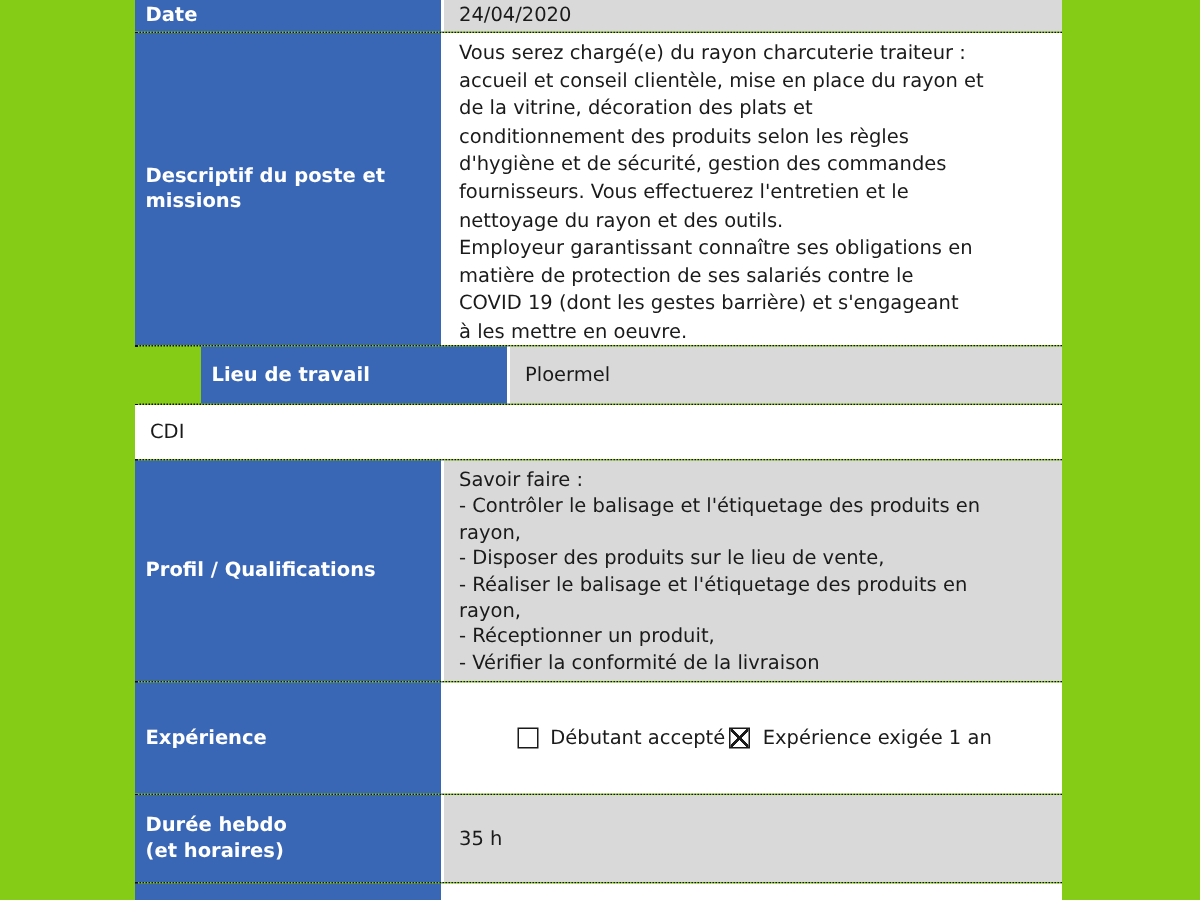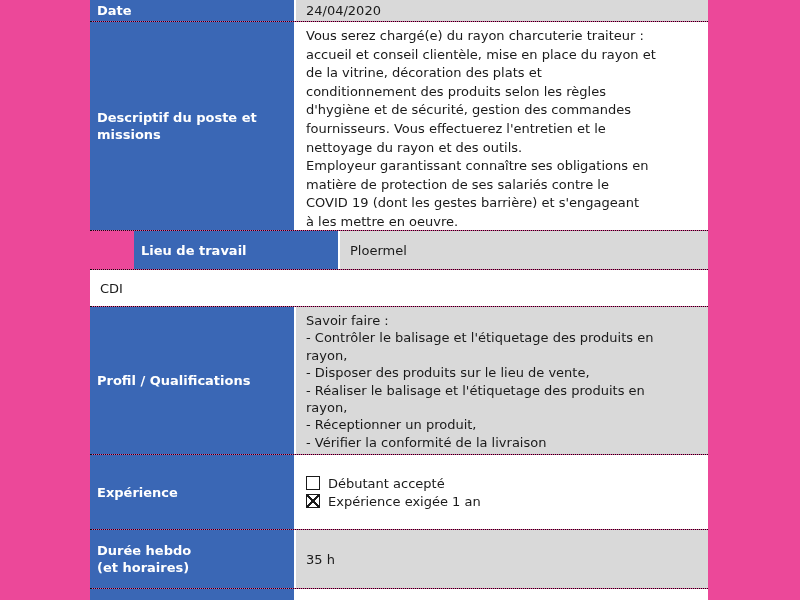--- a/index.html
+++ b/index.html
@@ -6,21 +6,21 @@
   html, body { width: 800px; height: 600px; }
   body {
     background: #ffffff;
     font-family: "DejaVu Sans", "Liberation Sans", sans-serif;
     color: #1a1a1a;
   }
   .page {
     position: relative;
     width: 800px;
     height: 600px;
-    background: #ec4899;
+    background: #84cc16;
     overflow: hidden;
   }
   .job-table {
     position: absolute;
     left: 90px;
     top: 0;
     width: 618px;
     height: 600px;
     display: flex;
     flex-direction: column;
@@ -53,21 +53,21 @@
     white-space: pre-line;
   }
   .row.gray .value-cell { background: #d9d9d9; }
   .row.white .value-cell { background: #ffffff; }
   .value-cell.v-center { display: flex; align-items: center; }
   .value-cell.top { padding-top: 5px; }
   .lh-lg { line-height: 18.6px; }
   .lh-md { line-height: 17.4px; }
   .options-cell {
     display: flex;
-    flex-direction: column;
+    flex-direction: row;
     justify-content: center;
     gap: 3px;
   }
   .option-row {
     display: flex;
     align-items: center;
     line-height: 15px;
     font-size: 13px;
   }
   .checkbox {

